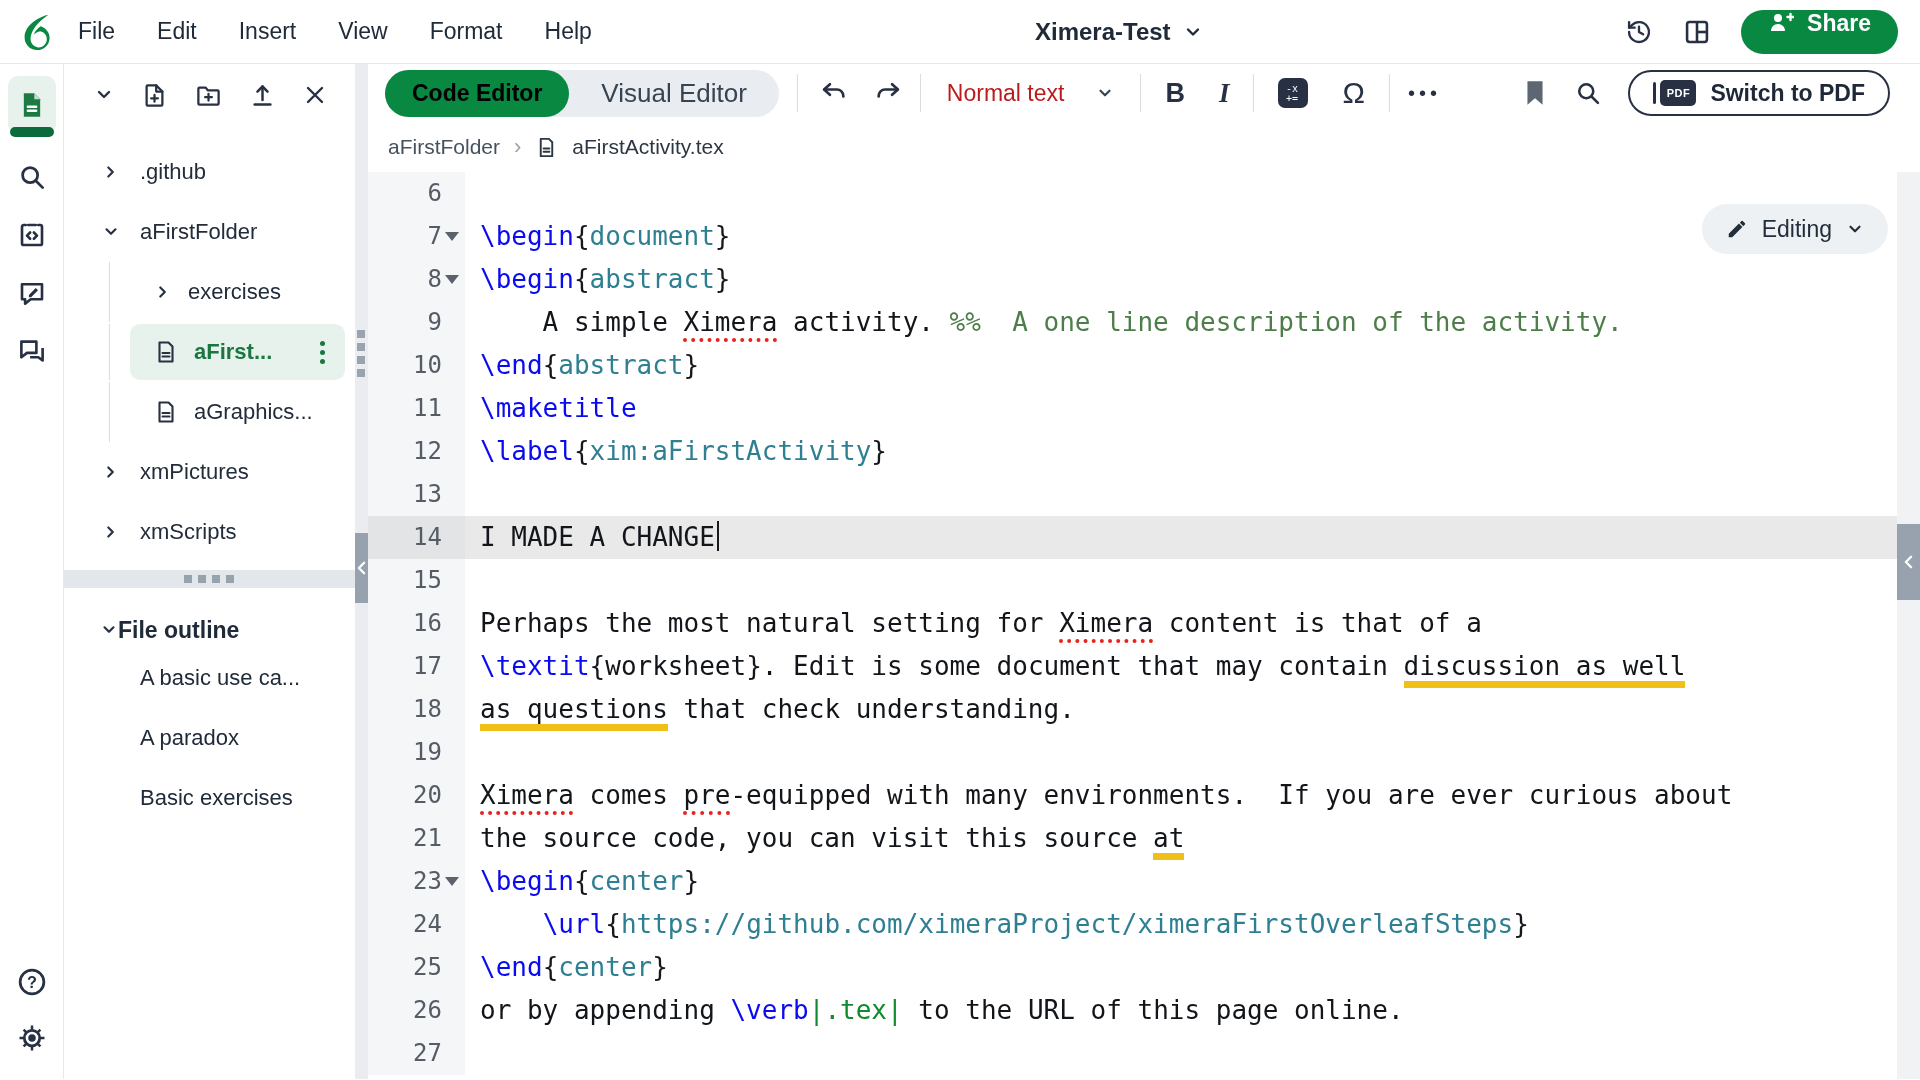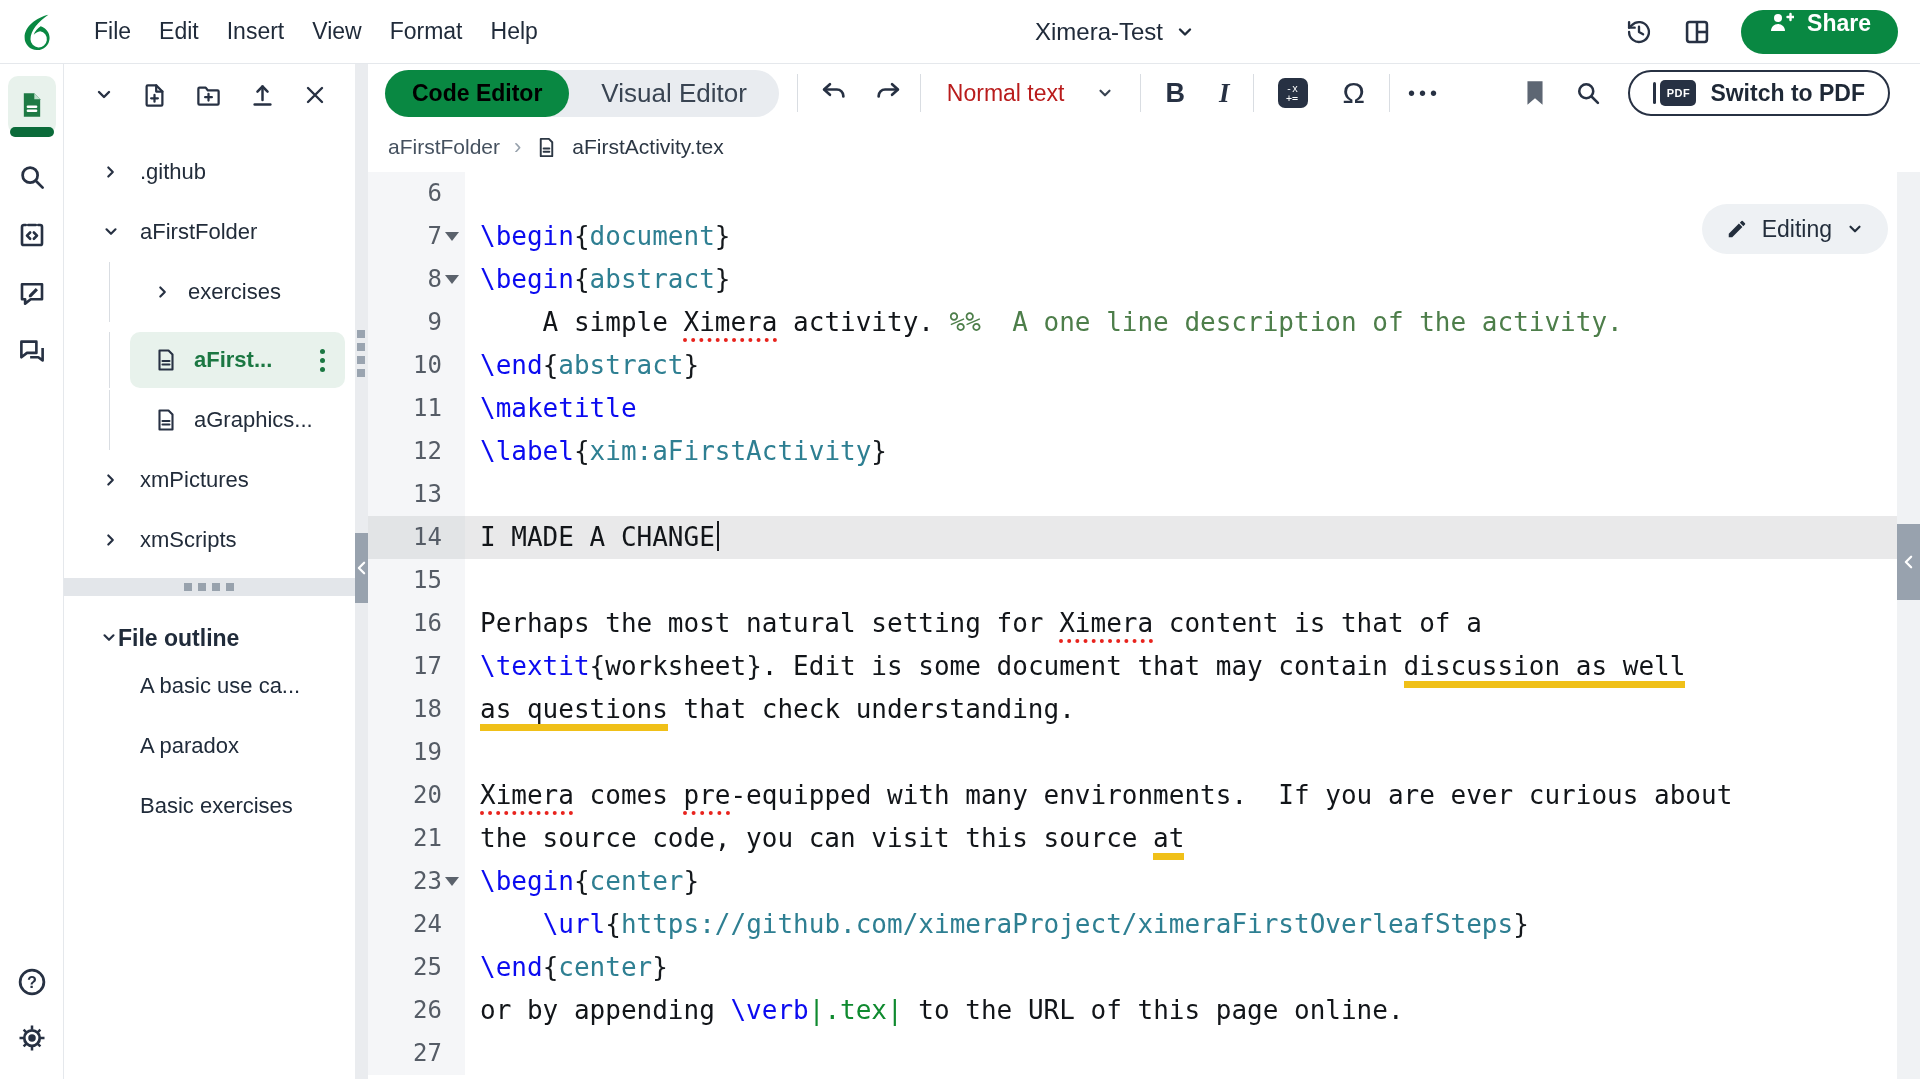--- a/index.html
+++ b/index.html
@@ -4,24 +4,24 @@
 <title>Ximera-Test</title>
 <style>
   html,body{margin:0;padding:0;width:1920px;height:1080px;overflow:hidden;background:#fff;
     font-family:"Liberation Sans",sans-serif;color:#202b3a}
   *{box-sizing:border-box}
   svg{display:block}
 
   
   .topbar{height:64px;display:flex;align-items:center;position:relative;background:#fff;border-bottom:1px solid #e5e8ec}
   .logo{margin-left:16px;width:42px;height:42px;cursor:pointer}
-  .menus{display:flex;gap:28px;margin-left:36px;font-size:23px}
+  .menus{display:flex;gap:42px;margin-left:20px;font-size:23px}
   .menu-item{cursor:pointer}
   .proj-title{position:absolute;left:1035px;top:0;height:64px;display:flex;align-items:center;gap:12px;
-    font-size:24px;font-weight:400;cursor:pointer}
+    font-size:24px;font-weight:700;cursor:pointer}
   .top-right{position:absolute;right:22px;top:0;height:64px;display:flex;align-items:center;gap:30px}
   .icon-btn{background:none;border:none;padding:0;color:#273143;cursor:pointer}
   .share-btn{display:flex;gap:13px;background:#098842;color:#fff;font-weight:700;
     font-size:23px;padding:0 27px;height:44px;border-radius:22px;border:none;cursor:pointer;font-family:inherit}
 
   
   .main{display:flex;height:1015px}
 
   
   .rail{width:64px;flex:none;border-right:1px solid #e5e8ec;display:flex;flex-direction:column;align-items:center;padding-top:12px}
@@ -33,21 +33,21 @@
   .active-tool::after{content:"";position:absolute;left:2px;right:2px;bottom:-3px;height:10px;background:#0b6b3a;border-radius:6px}
 
   
   .sidebar{width:291px;flex:none;display:flex;flex-direction:column;background:#fff;overflow:hidden}
   .tree-toolbar{height:62px;flex:none;display:flex;align-items:center;gap:27px;padding-left:30px;color:#273143}
   .tree{padding-top:16px}
   .tree-row{height:60px;display:flex;align-items:center;font-size:22px;position:relative;cursor:pointer;color:#222c3a}
   .tree-row.d0{padding-left:38px;gap:20px}
   .tree-row.d1{padding-left:90px;gap:16px}
   .tree-row.d1::before{content:"";position:absolute;left:45px;top:0;bottom:0;width:1px;background:#d9dde2}
-  .tree-row.selected{margin:10px 10px 2px 66px;padding-left:24px;height:56px;background:#e8f2ec;
+  .tree-row.selected{margin:2px 10px 2px 66px;padding-left:24px;height:56px;background:#e8f2ec;
     border-radius:10px;color:#1b7742;font-weight:700}
   .tree-row.selected::before{left:-21px}
   .chev{width:18px;height:18px;color:#273143;flex:none}
   .menu-dots{margin-left:auto;margin-right:20px;width:5px;height:5px;border-radius:50%;background:#1b7742;
     box-shadow:0 -9px #1b7742,0 9px #1b7742;cursor:pointer}
   .h-resizer{height:18px;flex:none;background:#e3e6ea;margin-top:8px;position:relative;cursor:row-resize}
   .h-dots{position:absolute;left:50%;top:50%;width:8px;height:8px;margin:-4px 0 0 -26px;background:#98a2ad;
     box-shadow:14px 0 #98a2ad,28px 0 #98a2ad,42px 0 #98a2ad}
   .outline{padding-top:24px}
   .outline-header{display:flex;align-items:center;padding-left:36px;font-size:23px;font-weight:700;cursor:pointer;height:36px}

